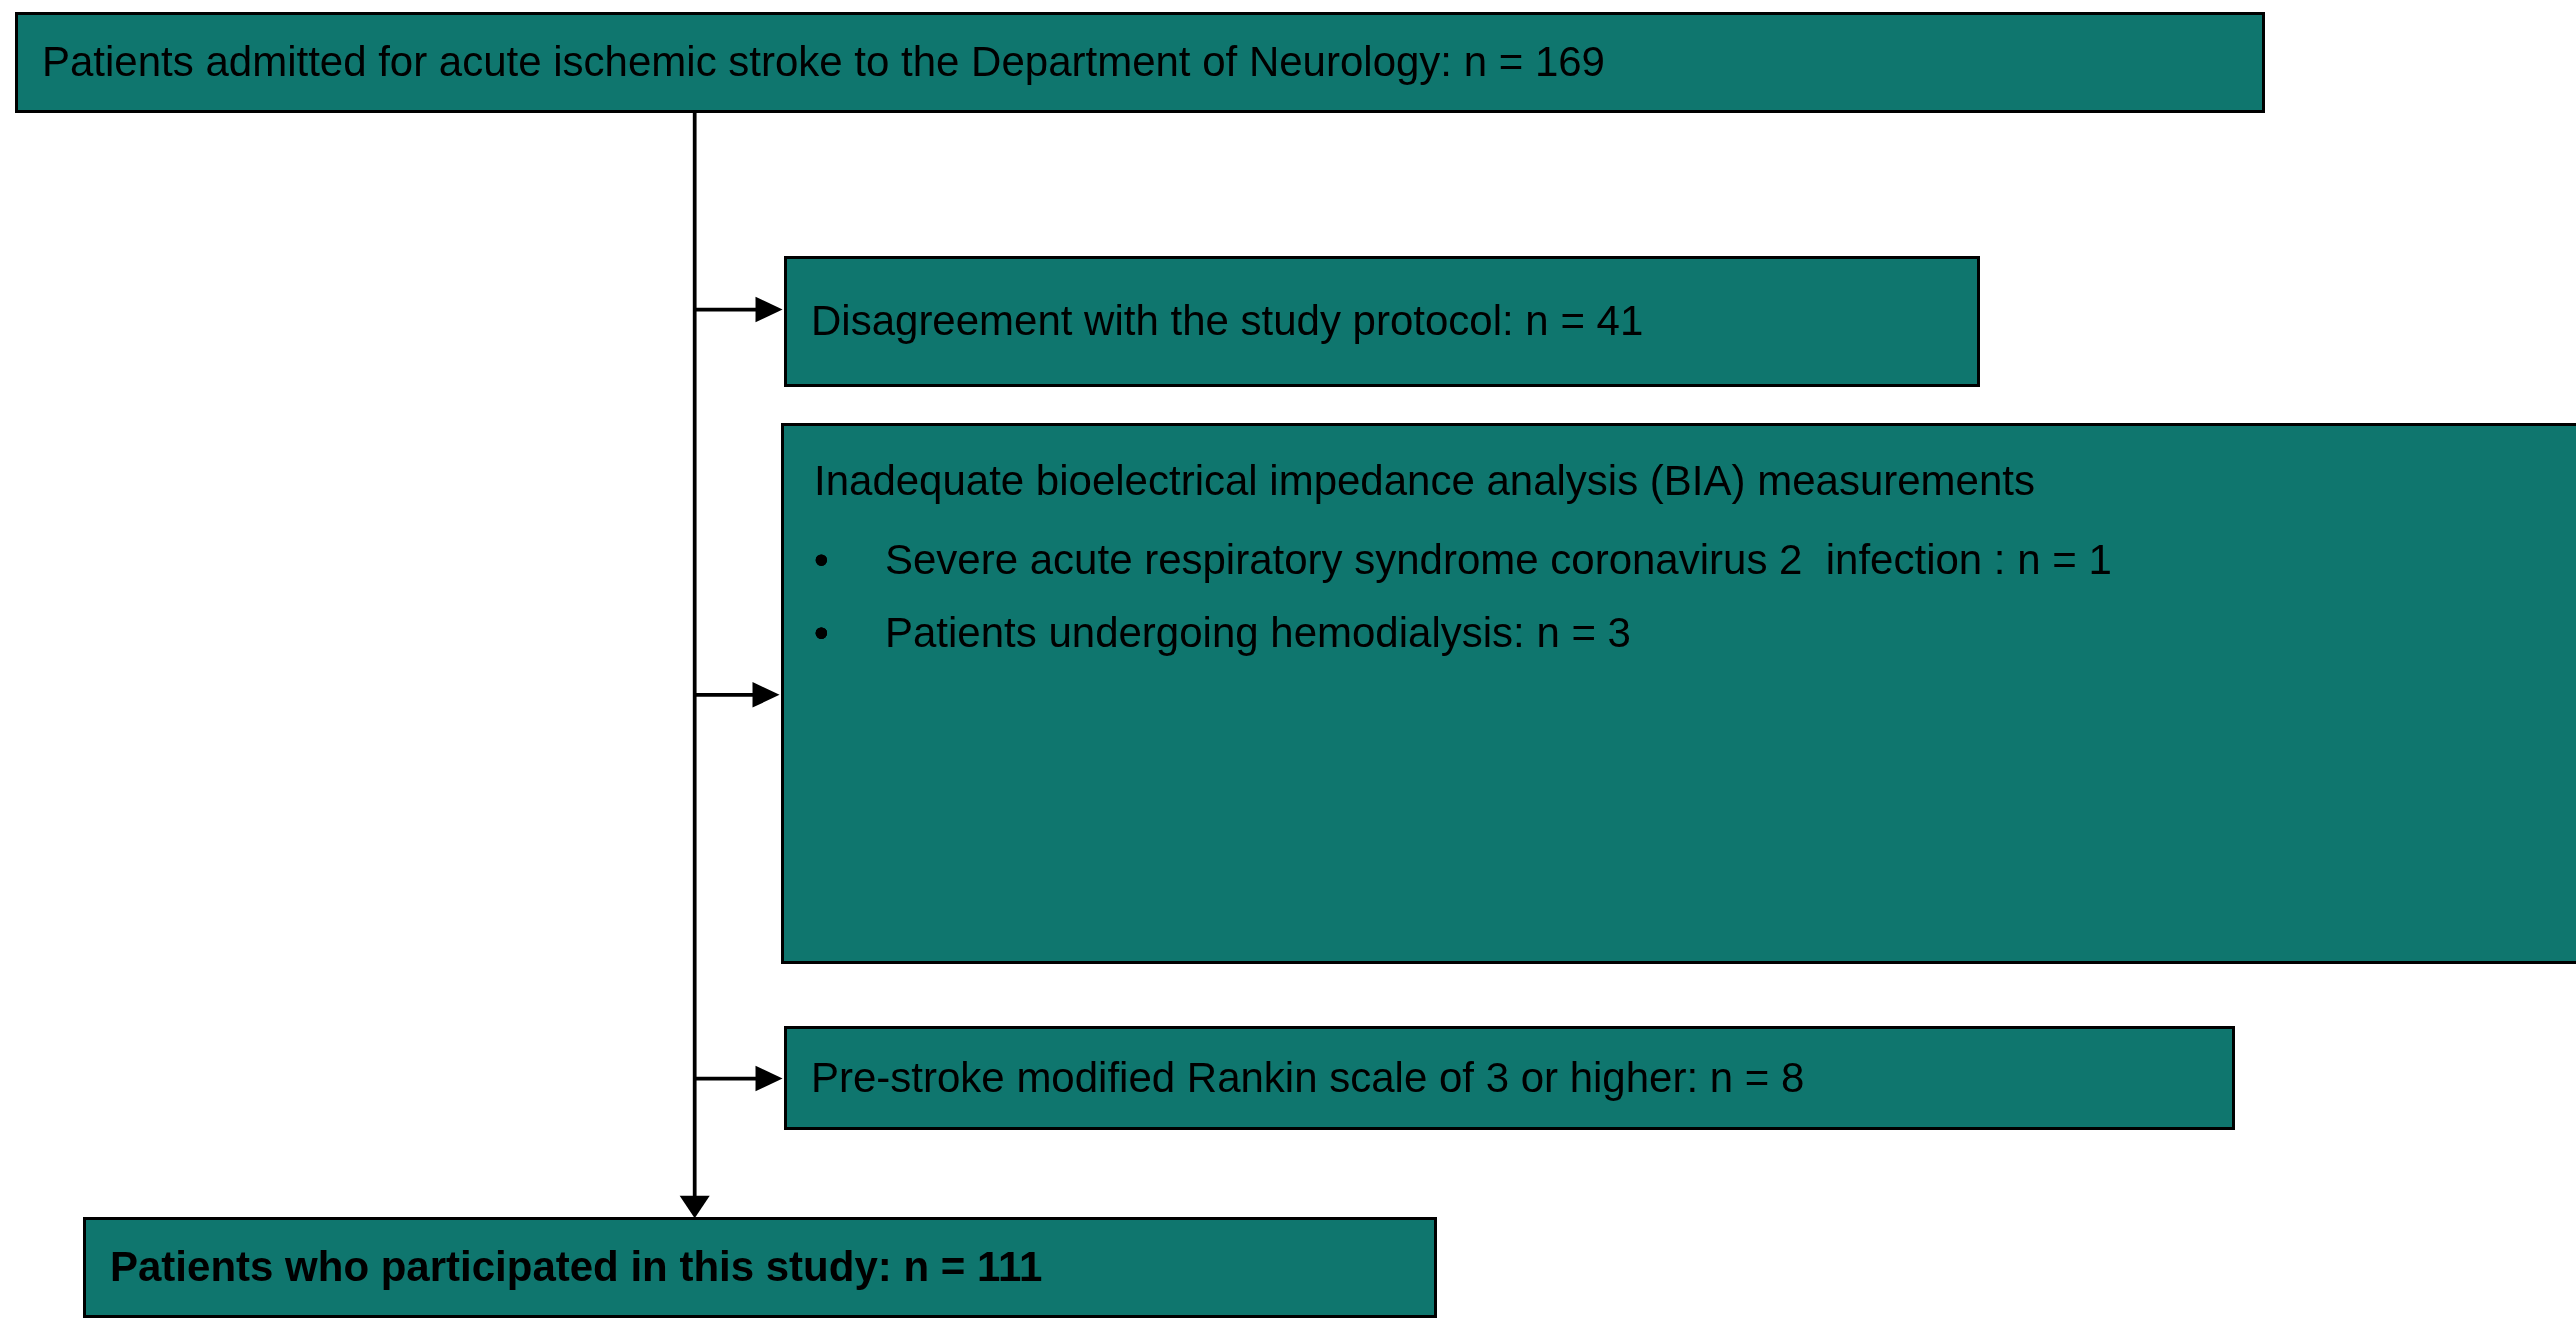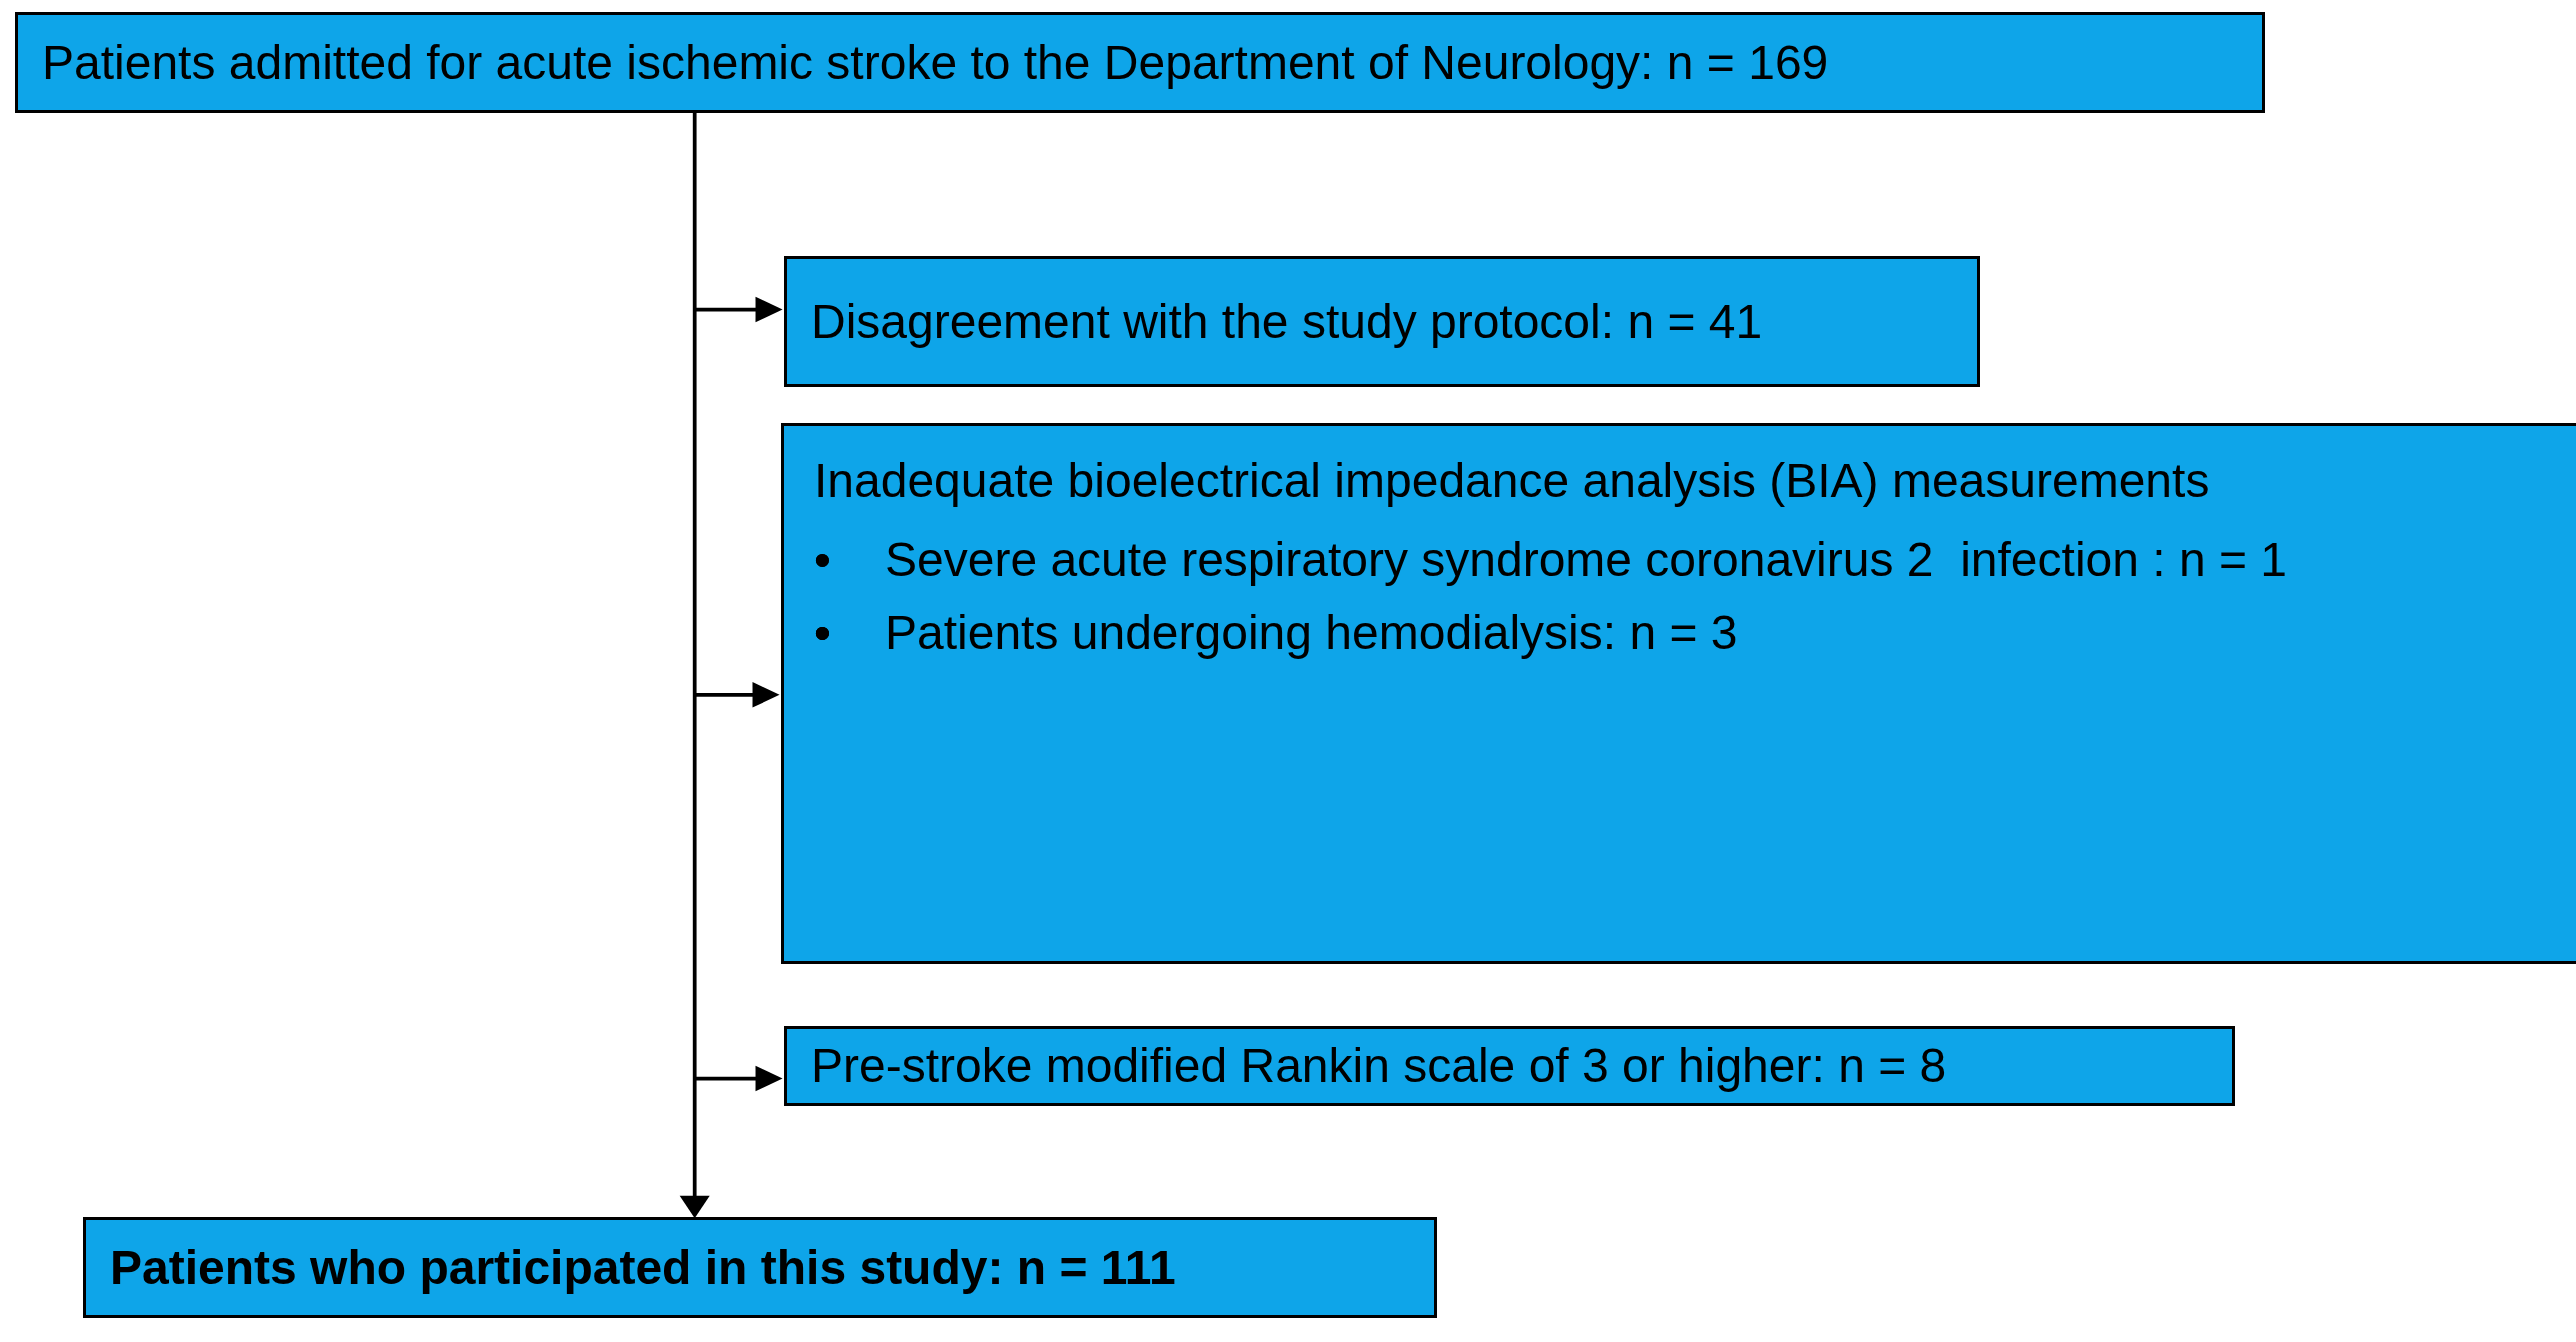--- a/index.html
+++ b/index.html
@@ -12,38 +12,38 @@
     height: 1343px;
     background: #ffffff;
     font-family: "Liberation Sans", sans-serif;
     color: #000000;
     overflow: hidden;
   }
   .box {
     position: absolute;
     box-sizing: border-box;
     border: 3.8px solid #000000;
-    background: #0ea5e9;
-    font-size: 48px;
+    background: #0f766e;
+    font-size: 42px;
     line-height: 1.2;
   }
   .box.center-v {
     display: flex;
     align-items: center;
   }
   .box.center-v .txt {
     padding-left: 24px;
     padding-right: 15px;
     white-space: pre-wrap;
   }
   #box-admitted     { left: 15px;   top: 12px;   width: 2250px; height: 101px; }
   #box-protocol     { left: 784px; top: 256px;  width: 1196px; height: 131px; }
   #box-bia          { left: 781px; top: 423px;  width: 2012px; height: 541px;
                       padding: 18px 30px 0 30px; }
-  #box-rankin       { left: 784px; top: 1026px; width: 1451px; height: 80px; }
+  #box-rankin       { left: 784px; top: 1026px; width: 1451px; height: 104px; }
   #box-participated { left: 83px;  top: 1217px; width: 1354px; height: 101px; font-weight: bold; }
 
   .bia-title {
     line-height: 73px;
     white-space: pre-wrap;
   }
   .bia-list {
     margin-top: 6px;
   }
   .bullet-row {

